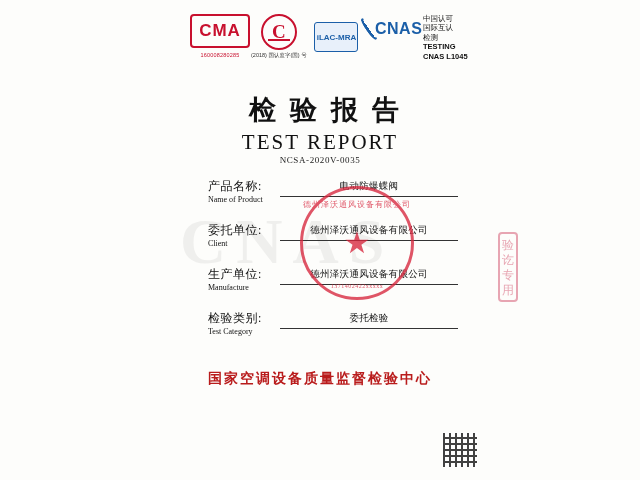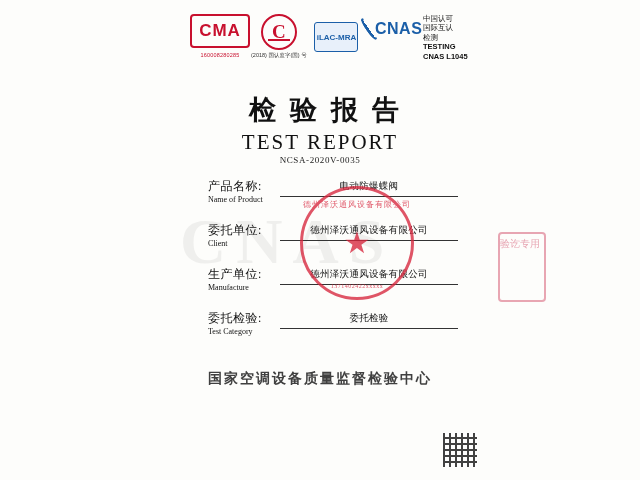--- a/index.html
+++ b/index.html
@@ -224,21 +224,21 @@
   .footer {
     position: absolute;
     top: 370px;
     left: 0; right: 0;
     text-align: center;
   }
   .footer-cn {
     font-size: 14px;
     font-weight: bold;
     letter-spacing: 2px;
-    color: #404040;
+    color: #b91c1c;
   }
   .footer-en1 {
     margin-top: 8px;
     font-size: 8.5px;
     color: #111;
     letter-spacing: 0.2px;
   }
   .footer-en2 {
     margin-top: 5px;
     font-size: 8.5px;
@@ -275,27 +275,28 @@
     font-size: 8px;
     letter-spacing: 1px;
   }
   .stamp-arc-top { top: 10px; }
   .stamp-arc-bottom { bottom: 8px; font-size: 6px; letter-spacing: 0.5px; }
 
   .stamp-side {
     position: absolute;
     left: 498px;
     top: 232px;
-    width: 48px;
+    width: 20px;
     height: 70px;
     border: 2px solid #e0889a;
     border-radius: 4px;
     color: #e0889a;
-    font-size: 10px;
+    font-size: 12px;
     line-height: 1.25;
+    text-align: center;
     padding-top: 4px;
     box-sizing: border-box;
     opacity: 0.75;
   }
 
   .watermark {
     position: absolute;
     left: 180px;
     top: 205px;
     font-size: 64px;
@@ -386,21 +387,21 @@
     <div class="field-row">
       <div class="field-label">
         <span class="cn">生产单位:</span>
         <span class="en">Manufacture</span>
       </div>
       <div class="field-value">德州泽沃通风设备有限公司</div>
     </div>
 
     <div class="field-row">
       <div class="field-label">
-        <span class="cn">委托检验:</span>
+        <span class="cn">检验类别:</span>
         <span class="en">Test Category</span>
       </div>
       <div class="field-value">委托检验</div>
     </div>
   </div>
 
   <div class="stamp-round">
     <div class="stamp-arc-top">德州泽沃通风设备有限公司</div>
     <div class="stamp-star">★</div>
     <div class="stamp-arc-bottom">1371402422xxxxx</div>

